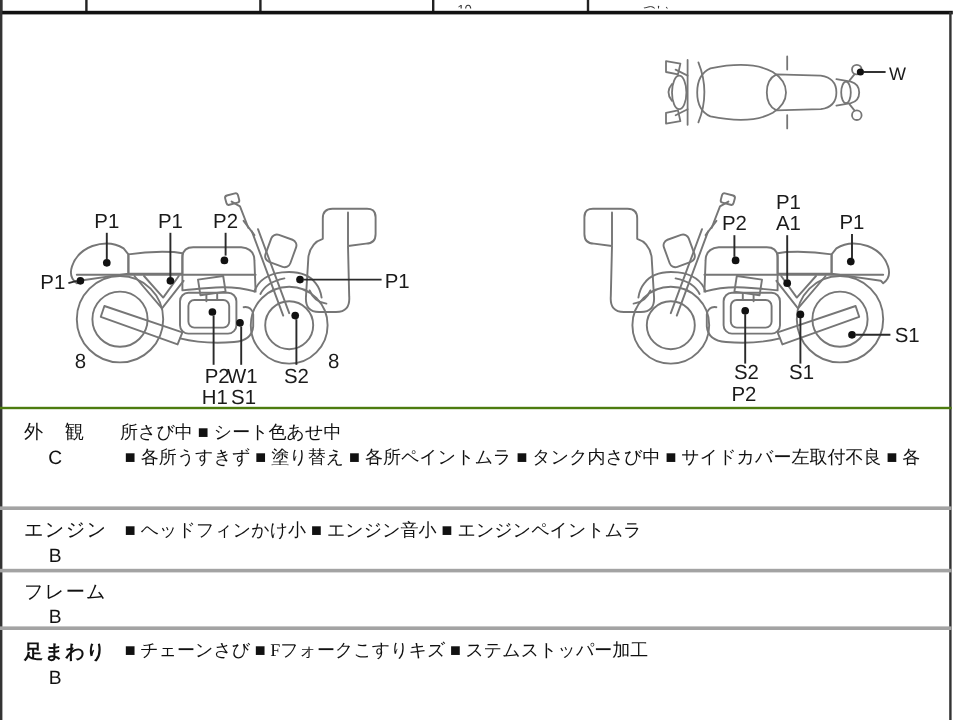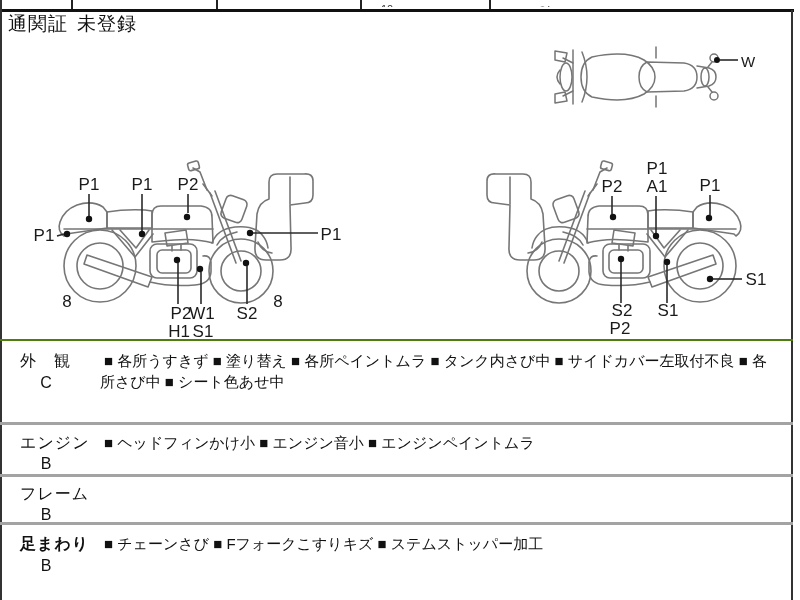--- a/index.html
+++ b/index.html
@@ -43,23 +43,20 @@
     <div class="v" style="left:360px"></div>
     <div class="v" style="left:489px"></div>
     <div class="frag" style="left:381px;width:18px;">10</div>
     <div class="frag" style="left:536px;width:34px;">つい</div>
     <div class="hb"></div>
   </div>
 
   <div class="bleft"></div>
   <div class="bright"></div>
 
-  <div class="customs">
-    <span>通関証</span><span class="val">未登録</span>
-  </div>
 
   <svg class="diag" viewBox="0 0 800 600">
     <defs>
 
       <g id="bikeSide" stroke="#767676" stroke-width="1.6" fill="none" stroke-linecap="round" stroke-linejoin="round">
         <circle cx="100" cy="266" r="36"></circle>
         <circle cx="100" cy="266" r="23"></circle>
         <circle cx="241" cy="271" r="32"></circle>
         <circle cx="241" cy="271" r="20"></circle>
         <path d="M64 236 Q57 231 60 222 Q64 210 77 205 Q92 200 103 207 L107 212 L107 228 L66 234 Z"></path>
@@ -178,40 +175,40 @@
       <text x="748" y="67" text-anchor="middle" stroke="none" class="small">W</text>
     </g>
   </svg>
 
   <div>
 
     <div class="crow first" style="top:339px;height:83px;">
       <div class="clabel" style="top:9px;">外　観</div>
       <div class="cgrade" style="top:31px;">C</div>
       <div class="ccontent" style="top:9px;">
+        <div style="margin-left:-4px">所さび中 ■ シート色あせ中</div>
         <div>■ 各所うすきず ■ 塗り替え ■ 各所ペイントムラ ■ タンク内さび中 ■ サイドカバー左取付不良 ■ 各</div>
-        <div style="margin-left:-4px">所さび中 ■ シート色あせ中</div>
       </div>
     </div>
 
     <div class="crow next" style="top:422px;height:52px;">
       <div class="clabel" style="top:7px;">エンジン</div>
       <div class="cgrade" style="top:28px;">B</div>
       <div class="ccontent" style="top:7px;">
         <div>■ ヘッドフィンかけ小 ■ エンジン音小 ■ エンジンペイントムラ</div>
       </div>
     </div>
 
     <div class="crow next" style="top:474px;height:48px;">
       <div class="clabel" style="top:6px;text-align:right;">フレーム</div>
       <div class="cgrade" style="top:27px;">B</div>
     </div>
 
     <div class="crow next" style="top:522px;height:78px;">
       <div class="clabel" style="top:8px;font-weight:bold;">足まわり</div>
       <div class="cgrade" style="top:30px;">B</div>
-      <div class="ccontent" style="top:8px;">
+      <div class="ccontent" style="top:8px;font-family:Liberation Serif, serif;">
         <div>■ チェーンさび ■ Fフォークこすりキズ ■ ステムストッパー加工</div>
       </div>
     </div>
 
   </div>
 </div>
 
 </body></html>

